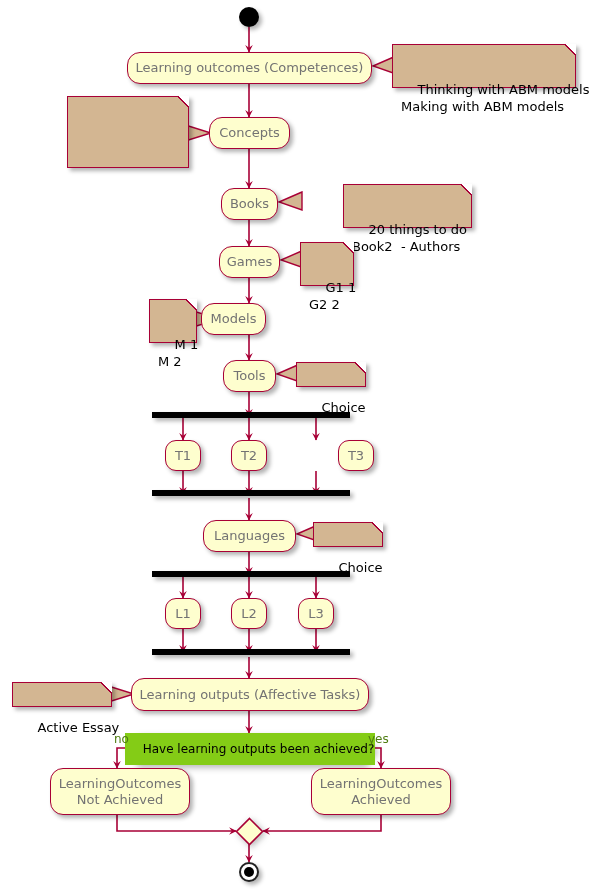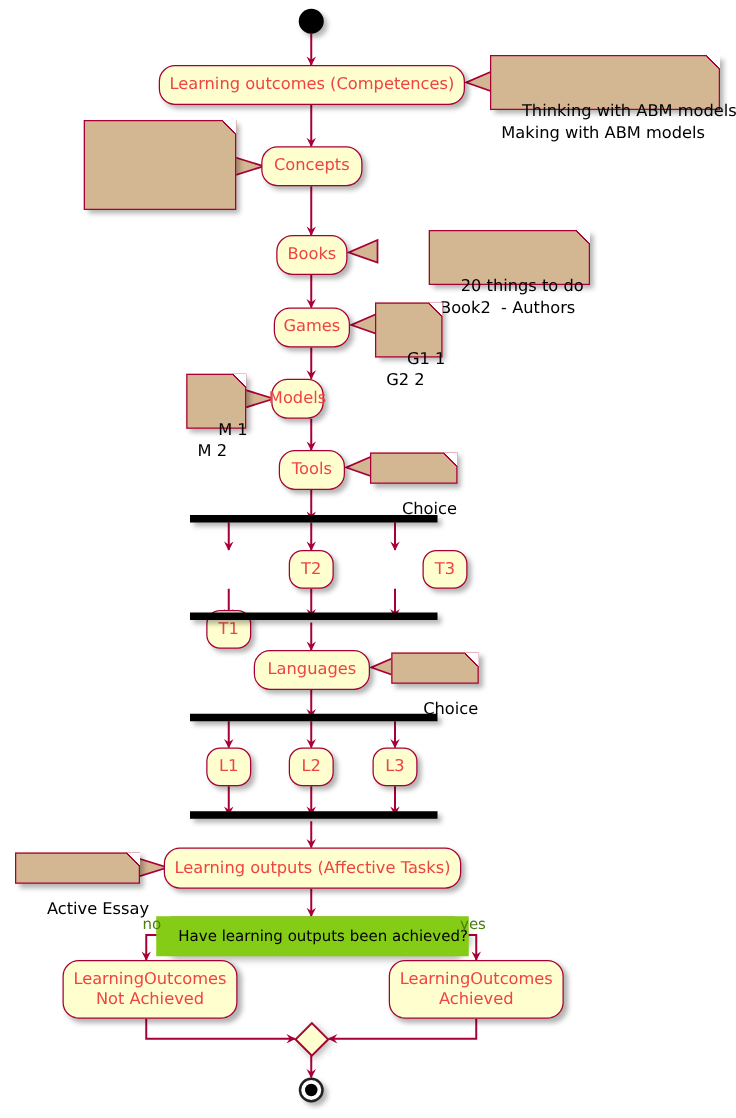--- a/index.html
+++ b/index.html
@@ -21,21 +21,21 @@
     width: 589px; height: 894px;
     pointer-events: none;
   }
   
   .node {
     position: absolute;
     box-sizing: border-box;
     background: #FEFECE;
     border: 1.5px solid #A80036;
     border-radius: 13px;
-    color: #ef4444;
+    color: #737373;
     display: flex;
     align-items: center;
     justify-content: center;
     text-align: center;
     line-height: 1.17;
     font-size: 13px;
     white-space: pre;
     box-shadow: 3px 3px 4px rgba(0,0,0,0.30);
     z-index: 3;
   }
@@ -230,21 +230,21 @@
 
   <svg class="note-link" style="left:276px; top:248px; width:30px; height:28px;" viewBox="0 0 30 28">
     <path d="M28,2 L5,12 L28,20 Z" fill="#D3B692" stroke="#A80036" stroke-width="1.4"></path>
   </svg>
   <div class="note" style="left:300px; top:242px; width:54px; height:44px;">
     <span class="fold"></span>
     <span>G1 1
 G2 2</span>
   </div>
 
-  <div class="node" style="left:217px; top:303px; width:42px; height:32px;">Models</div>
+  <div class="node" style="left:201px; top:303px; width:65px; height:32px;">Models</div>
 
   <svg class="note-link" style="left:188px; top:307px; width:34px; height:26px;" viewBox="0 0 34 26">
     <path d="M2,3 L31,12 L2,21 Z" fill="#D3B692" stroke="#A80036" stroke-width="1.4"></path>
   </svg>
   <div class="note" style="left:149px; top:299px; width:48px; height:44px;text-align:center;">
     <span class="fold"></span>
     <span>M 1
 M 2</span>
   </div>
 
@@ -253,21 +253,21 @@
   <svg class="note-link" style="left:272px; top:362px; width:30px; height:28px;" viewBox="0 0 30 28">
     <path d="M28,2 L5,12 L28,20 Z" fill="#D3B692" stroke="#A80036" stroke-width="1.4"></path>
   </svg>
   <div class="note" style="left:296px; top:362px; width:70px; height:25px;">
     <span class="fold"></span>
     <span>Choice</span>
   </div>
 
   <div class="bar" style="left:152px; top:412px; width:198px;"></div>
 
-  <div class="node small" style="left:165px; top:440px; width:36px; height:31px;margin-top:48px;">T1</div>
+  <div class="node small" style="left:165px; top:440px; width:36px; height:31px;">T1</div>
   <div class="node small" style="left:231px; top:440px; width:36px; height:31px;">T2</div>
   <div class="node small" style="left:293px; top:440px; width:36px; height:31px;margin-left:45px;">T3</div>
 
   <div class="bar" style="left:152px; top:490px; width:198px;"></div>
 
   <div class="node" style="left:203px; top:520px; width:93px; height:32px;">Languages</div>
 
   <svg class="note-link" style="left:292px; top:522px; width:30px; height:28px;" viewBox="0 0 30 28">
     <path d="M28,2 L5,12 L28,20 Z" fill="#D3B692" stroke="#A80036" stroke-width="1.4"></path>
   </svg>

